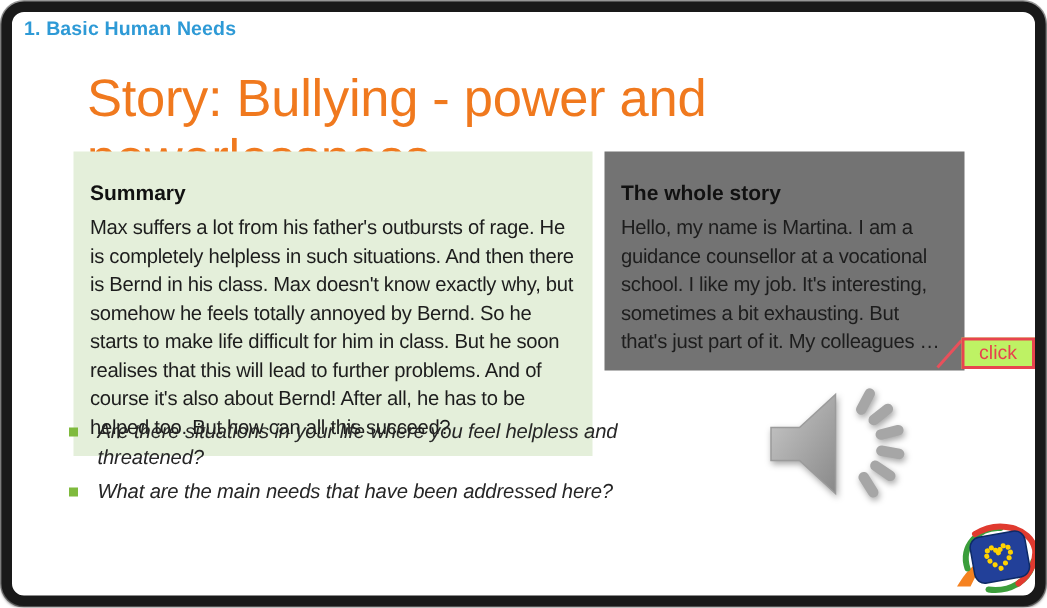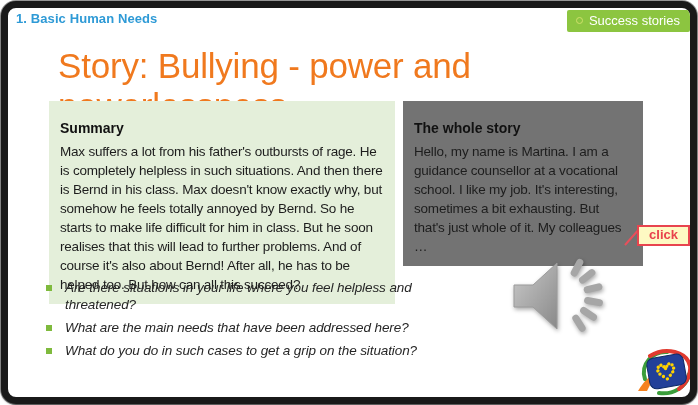--- a/index.html
+++ b/index.html
@@ -23,56 +23,52 @@
   
   .box{position:absolute;box-sizing:border-box;padding:19px 11px 10px 11px;color:#1d1d1d;}
   .box h2{margin:0 0 6px 0;font-size:14px;font-weight:700;color:#111;}
   .box p{margin:0;font-size:13.5px;line-height:19px;letter-spacing:-.2px;}
   .summary-box{left:41px;top:93px;width:346px;background:#E4EFDA;}
   .story-box{left:395px;top:93px;width:240px;background:#737373;}
   
   .callout-line{position:absolute;left:614px;top:216px;}
   .click-box{
     position:absolute;right:0;top:217px;box-sizing:border-box;
-    border:2px solid #E8444F;color:#E8414D;background:#fef9c3;
-    font-size:13px;font-weight:700;padding:0 10px 2px 10px;cursor:pointer;
+    border:2px solid #E8444F;color:#E8414D;background:#bef264;
+    font-size:13px;font-weight:400;padding:0 10px 2px 10px;cursor:pointer;
   }
   
   .audio{position:absolute;left:498px;top:246px;width:120px;height:90px;cursor:pointer;}
   
   .questions{position:absolute;left:38px;top:271px;width:406px;margin:0;padding:0;list-style:none;}
   .questions li{display:flex;gap:13px;margin-bottom:6px;}
   .questions .sq{flex:0 0 auto;width:6px;height:6px;background:#7FBA3D;margin-top:6px;}
   .questions .qt{font-size:13.5px;line-height:17px;font-style:italic;color:#262626;letter-spacing:-.1px;}
   
   .logo{position:absolute;left:628px;top:340px;width:58px;height:48px;}
 </style>
 </head>
 <body>
 
 <div class="stage">
   <div class="slide">
 
     <span class="crumb">1. Basic Human Needs</span>
 
-    <button class="success-btn">
-      <span class="dot"></span>
-      <span>Success stories</span>
-    </button>
 
     <h1 class="title">Story: Bullying - power and powerlessness</h1>
 
     <section class="box summary-box">
       <h2>Summary</h2>
       <p>Max suffers a lot from his father's outbursts of rage. He is completely helpless in such situations. And then there is Bernd in his class. Max doesn't know exactly why, but somehow he feels totally annoyed by Bernd. So he starts to make life difficult for him in class. But he soon realises that this will lead to further problems. And of course it's also about Bernd! After all, he has to be helped too. But how can all this succeed?</p>
     </section>
 
     <section class="box story-box">
       <h2>The whole story</h2>
-      <p>Hello, my name is Martina. I am a guidance counsellor at a vocational school. I like my job. It's interesting, sometimes a bit exhausting. But that's just whole of it. My colleagues …</p>
+      <p>Hello, my name is Martina. I am a guidance counsellor at a vocational school. I like my job. It's interesting, sometimes a bit exhausting. But that's just part of it. My colleagues …</p>
     </section>
 
     <svg class="callout-line" width="22" height="24">
       <line x1="3" y1="21" x2="19" y2="3" stroke="#E8505B" stroke-width="2"></line>
     </svg>
     <span class="click-box">click</span>
 
     <div class="audio">
       <svg width="120" height="90" viewBox="0 0 120 90">
         <defs>
@@ -97,24 +93,20 @@
 
     <ul class="questions">
       <li>
         <span class="sq"></span>
         <span class="qt">Are there situations in your life where you feel helpless and threatened?</span>
       </li>
       <li>
         <span class="sq"></span>
         <span class="qt">What are the main needs that have been addressed here?</span>
       </li>
-      <li>
-        <span class="sq"></span>
-        <span class="qt">What do you do in such cases to get a grip on the situation?</span>
-      </li>
     </ul>
 
     <div class="logo">
       <svg width="58" height="48" viewBox="0 0 58 48">
         <path d="M2 43 C8 33, 13 28, 20 25 L11 43 Z" fill="#F58220"></path>
         <path d="M9 31 C4 16, 17 3, 31 4" stroke="#3B9E3B" stroke-width="4" fill="none" stroke-linecap="round"></path>
         <path d="M23 45 C37 47, 51 39, 53 26" stroke="#3B9E3B" stroke-width="4" fill="none" stroke-linecap="round"></path>
         <path d="M14 8 C30 -2, 51 4, 54 18 C55 26, 51 35, 43 41" stroke="#E03A2F" stroke-width="4" fill="none" stroke-linecap="round"></path>
         <g transform="rotate(-10 30 23)">
           <rect x="12" y="8" width="37" height="31" rx="7" fill="#224099" stroke="#0d2a66" stroke-width="1"></rect>

